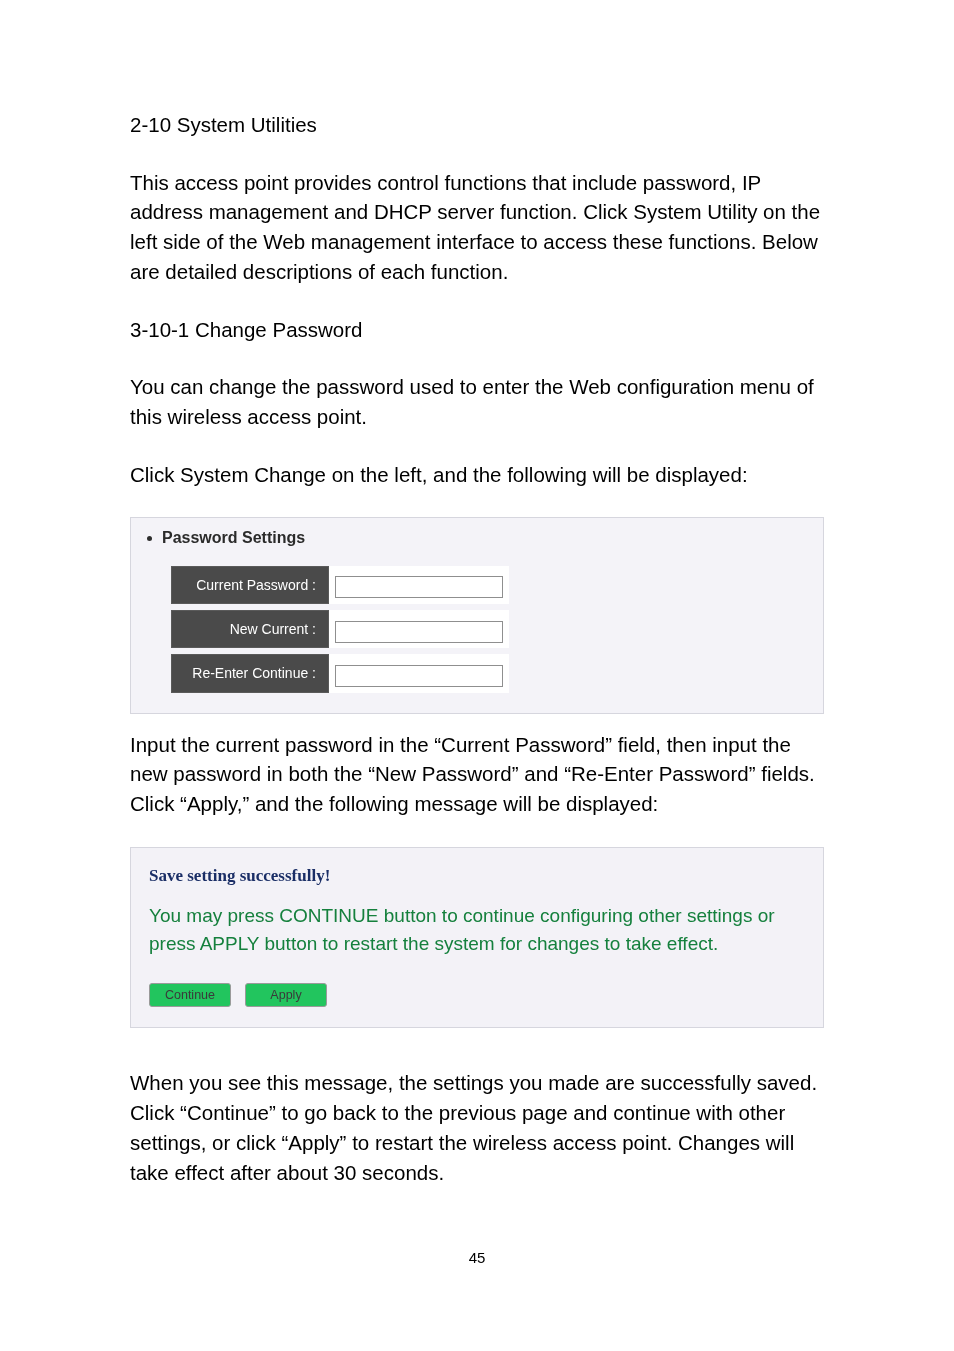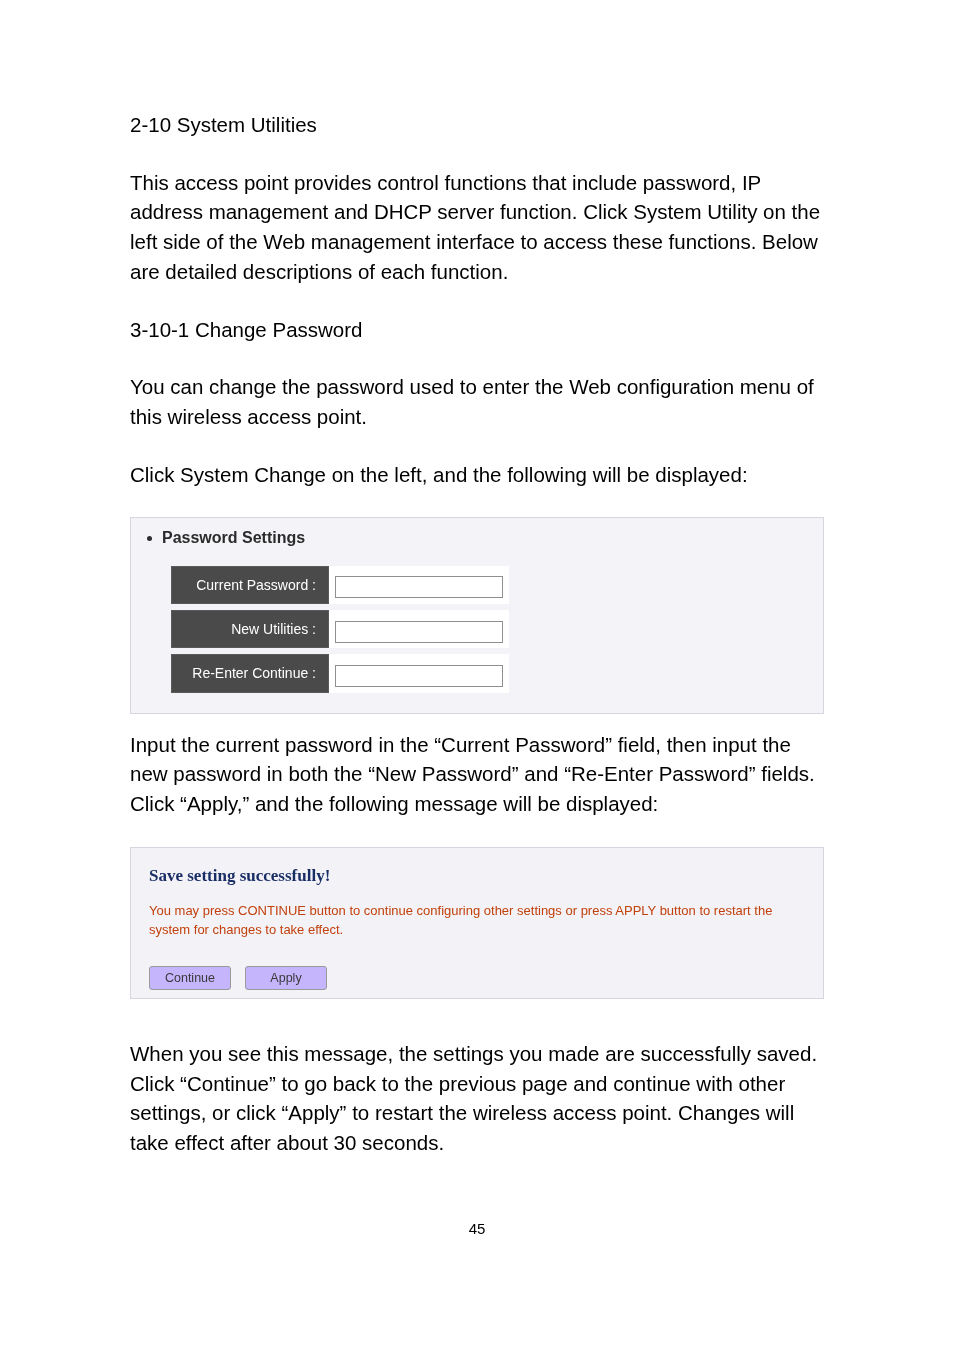--- a/index.html
+++ b/index.html
@@ -64,43 +64,43 @@
     border: 1px solid #8f8f8f;
     background: #ffffff;
     font-size: 13px;
     padding: 0 4px;
   }
 
   
   .save-panel {
     background: #f3f2f7;
     border: 1px solid #d6d6de;
-    padding: 16px 18px 8px 18px;
+    padding: 16px 18px 20px 18px;
     margin-top: 4px;
     margin-bottom: 40px;
     width: 100%;
   }
   .save-title {
     font-family: "Times New Roman", Times, serif;
     font-weight: bold;
     color: #1a2e66;
     font-size: 17px;
     margin-bottom: 14px;
   }
   .save-msg {
-    font-size: 13px;
-    color: #c2410c;
+    font-size: 19px;
+    color: #15803d;
     margin-bottom: 26px;
     line-height: 1.45;
   }
   .btn-row { display: flex; gap: 14px; }
   .ui-btn {
     min-width: 82px;
     height: 24px;
-    background: #c4b5fd;
+    background: #22c55e;
     border: 1px solid #9a9a9a;
     border-radius: 3px;
     font-size: 12.5px;
     color: #3a3a3a;
     padding: 0 12px;
     cursor: pointer;
   }
 
   .page-number {
     text-align: center;
@@ -128,21 +128,21 @@
   </div>
   <table class="pw-table">
     <tbody>
         <tr>
       <td class="pw-label-cell">Current Password :</td>
       <td class="pw-input-cell">
         <input type="password" class="pw-input" style="">
       </td>
     </tr>
     <tr>
-      <td class="pw-label-cell">New Utilities :</td>
+      <td class="pw-label-cell">New Current :</td>
       <td class="pw-input-cell">
         <input type="password" class="pw-input" style="">
       </td>
     </tr>
     <tr>
       <td class="pw-label-cell">Re-Enter Continue :</td>
       <td class="pw-input-cell">
         <input type="password" class="pw-input" style="">
       </td>
     </tr>

